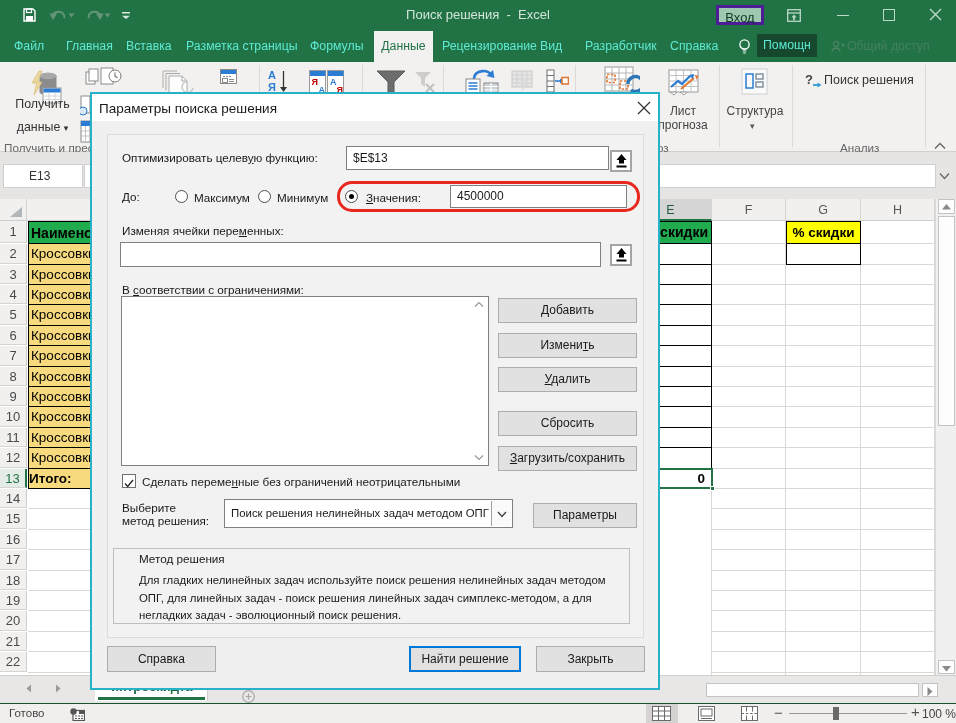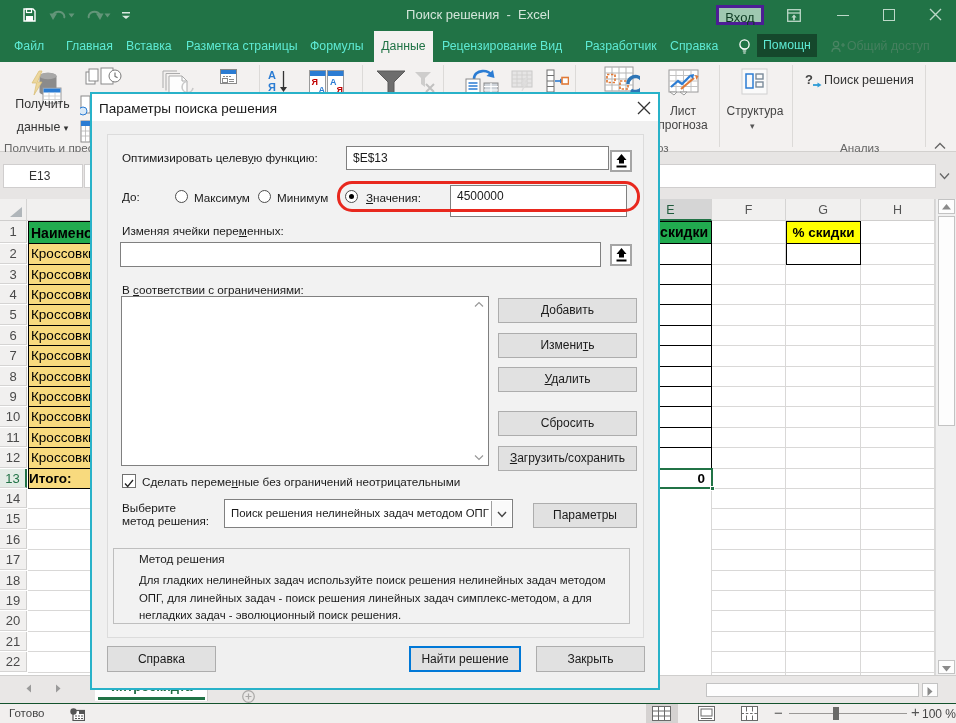--- a/index.html
+++ b/index.html
@@ -418,21 +418,21 @@
       </svg></div>
   <div class="dl" style="left:30px;top:96px;">До:</div>
   <div class="radio" style="left:83px;top:96px;"></div>
   <div class="dl" style="left:102px;top:97px;">Максимум</div>
   <div class="radio" style="left:166px;top:96px;"></div>
   <div class="dl" style="left:185px;top:97px;">Минимум</div>
   <div class="radio" style="left:253px;top:96px;">
       <div style="position:absolute;left:3px;top:3px;width:5px;height:5px;border-radius:50%;background:#000;"></div>
     </div>
   <div class="dl" style="left:274px;top:97px;"><u>З</u>начения:</div>
-  <div class="tf" style="left:358px;top:91px;width:177px;height:32px;line-height:21px;padding-left:6px;">4500000</div>
+  <div class="tf" style="left:358px;top:91px;width:177px;height:23px;line-height:21px;padding-left:6px;">4500000</div>
   <div class="abs" style="left:245px;top:87px;width:303px;height:31px;border:3.5px solid #e8281e;border-radius:15px;"></div>
   <div class="dl" style="left:30px;top:130px;">Изменяя ячейки пере<u>м</u>енных:</div>
   <div class="tf" style="left:28px;top:148px;width:481px;height:25px;"></div>
   <div class="rangebtn" style="left:518px;top:150px;"><svg width="13" height="14" style="margin:2px 2.5px" viewBox="0 0 13 14">
         <path d="M6.5 0 L11.5 6 H9 V9.5 H4 V6 H1.5 z" fill="#000"></path>
         <rect x="1.5" y="11.5" width="10" height="2" fill="#000"></rect>
       </svg></div>
   <div class="dl" style="left:30px;top:189px;">В <u>с</u>оответствии с ограничениями:</div>
   <div class="tf" style="left:29px;top:202px;width:368px;height:170px;">
     <svg style="position:absolute;right:4px;top:4px" width="10" height="7" viewBox="0 0 10 7">

